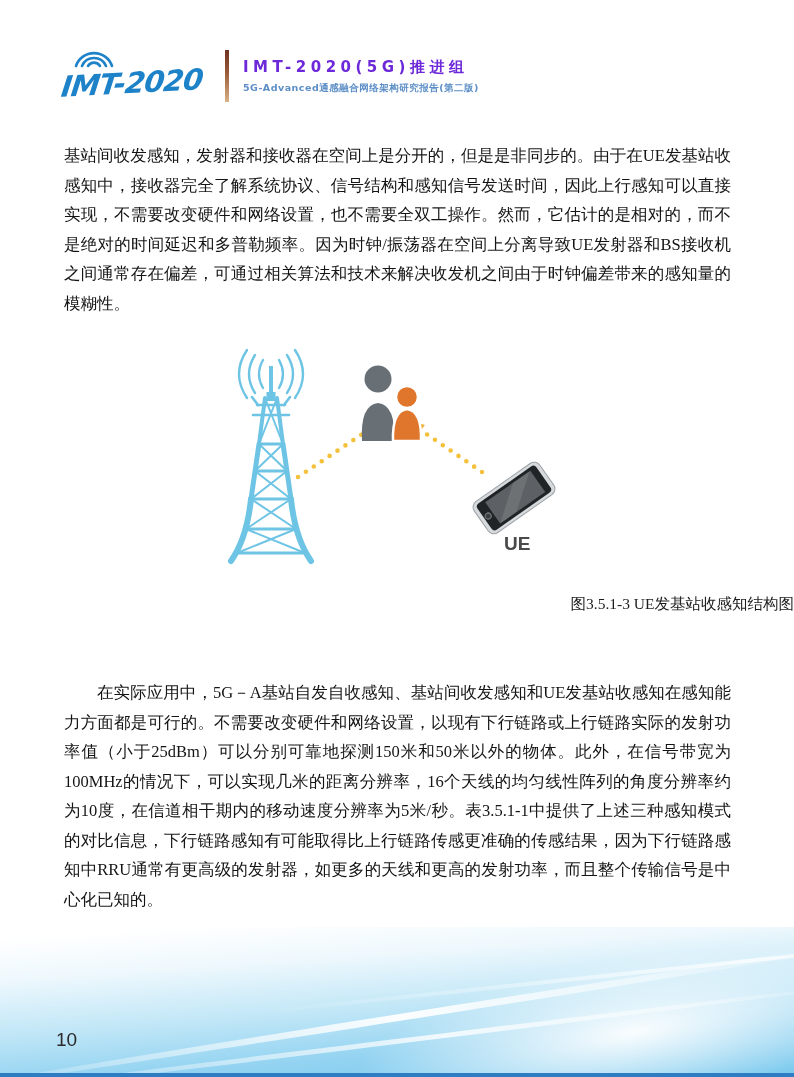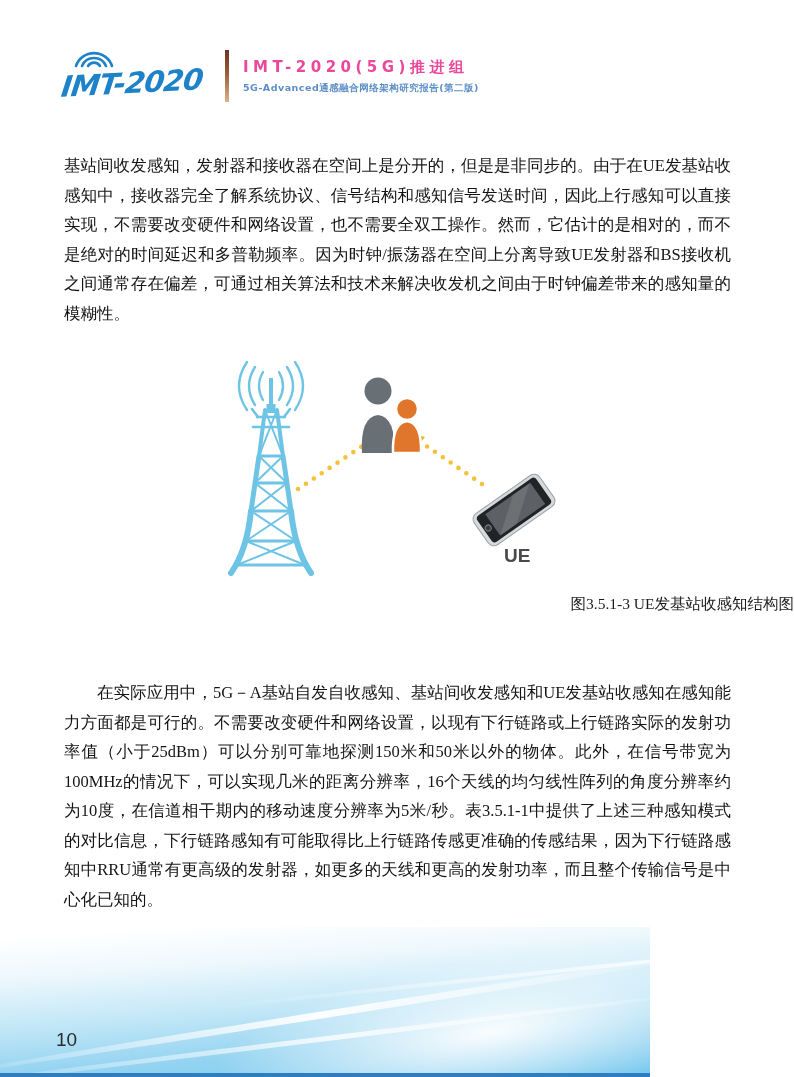--- a/index.html
+++ b/index.html
@@ -25,50 +25,50 @@
     transform:skewX(-10deg) rotate(-3deg);
     letter-spacing:-1px; white-space:nowrap;
   }
   .header-divider {
     width:4px; height:52px; margin:0 14px 0 18px;
     background:linear-gradient(180deg,#6e3322 0%,#9c5c3a 45%,#d8b289 100%);
   }
   .header-titles { display:flex; flex-direction:column; justify-content:center; }
   .org-title {
     font-family:"DejaVu Sans",sans-serif;
-    font-size:15px; font-weight:bold; color:#ec4899;
+    font-size:15px; font-weight:bold; color:#6d28d9;
     letter-spacing:4.5px; white-space:nowrap;
   }
   .report-subtitle {
     margin-top:5px;
     font-family:"DejaVu Sans",sans-serif;
     font-size:9.5px; font-weight:bold; color:#5d8fc6;
     letter-spacing:0.5px; white-space:nowrap;text-align:right;
   }
 
   
   .para {
     position:absolute; left:64px; width:667px;
     font-size:16.5px; line-height:29.5px; color:#141414;
     text-align:justify;
   }
-  .para-1 { top:151px; }
+  .para-1 { top:141px; }
   .para-2 { top:678px; text-indent:2em; }
 
   
-  .figure-area { position:absolute; top:360px; left:228px; width:334px; height:234px; }
+  .figure-area { position:absolute; top:348px; left:228px; width:334px; height:234px; }
   .figure-caption {
     position:absolute; top:594px; left:0; width:100%;
     text-align:right; font-size:15.5px; color:#1c1c1c;
     font-family:"Liberation Serif","DejaVu Serif",serif;
   }
 
   
   .footer {
-    position:absolute; left:0; bottom:0; width:650px; height:150px; overflow:hidden;
+    position:absolute; left:0; bottom:0; width:794px; height:150px; overflow:hidden;
     background:linear-gradient(176deg,#ffffff 6%,#eef8fd 26%,#c2e7f7 52%,#93d3f1 76%,#7ccaee 96%);
   }
   .streak { position:absolute; width:130%; border-radius:50%; pointer-events:none; }
   .streak-1 { height:7px; left:-60px; top:78px; transform:rotate(-9deg);
     background:linear-gradient(90deg,rgba(255,255,255,0) 0%,rgba(255,255,255,.95) 45%,rgba(255,255,255,0) 90%); }
   .streak-2 { height:5px; left:-120px; top:112px; transform:rotate(-7deg);
     background:linear-gradient(90deg,rgba(255,255,255,0) 5%,rgba(255,255,255,.8) 55%,rgba(255,255,255,0) 100%); }
   .streak-3 { height:4px; left:40px; top:52px; transform:rotate(-6deg);
     background:linear-gradient(90deg,rgba(255,255,255,0) 20%,rgba(255,255,255,.7) 70%,rgba(255,255,255,0) 100%); }
   .glow {

